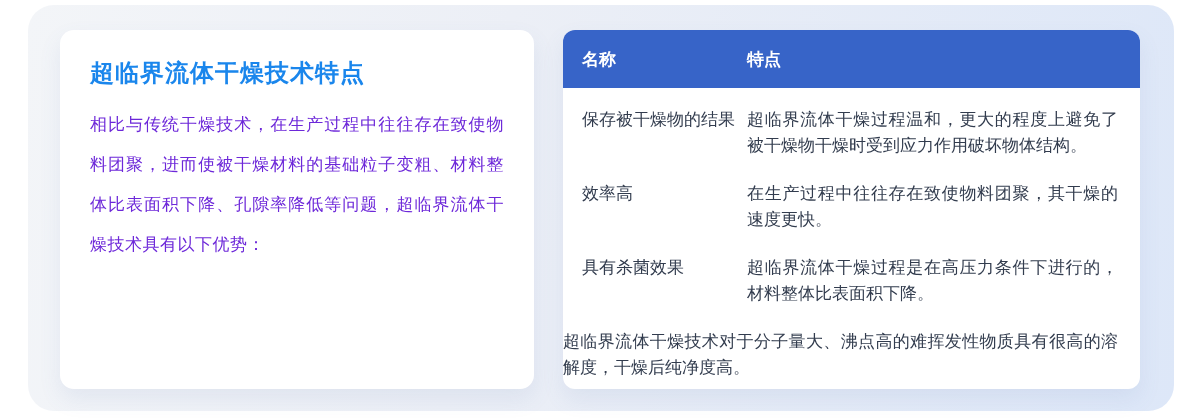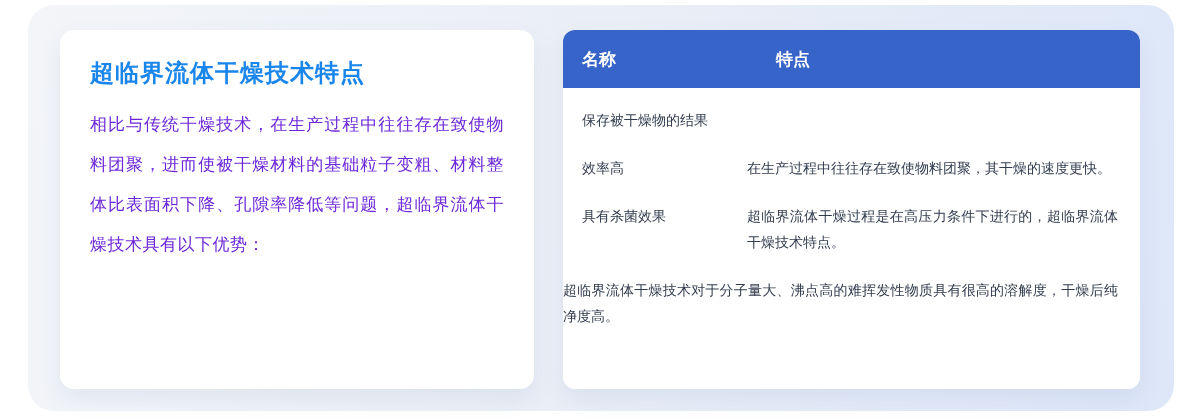--- a/index.html
+++ b/index.html
@@ -51,29 +51,28 @@
     overflow: hidden;
   }
   .t-header {
     height: 58px;
     background: #3764c8;
     display: flex;
     align-items: center;
     color: #ffffff;
     font-size: 17px;
     font-weight: bold;
-    gap: 29px;
   }
   .t-body { padding-top: 6px; }
   .t-row {
     display: flex;
     align-items: flex-start;
     padding: 13px 0 9px 0;
     color: #323c4e;
-    font-size: 14px;
+    font-size: 17px;
     line-height: 26px;
   }
   .col-name {
     flex: 0 0 184px;
     padding-left: 19px;
   }
   .col-feature {
     flex: 1;
     padding-right: 22px;
     text-align: justify;
@@ -90,26 +89,27 @@
 </div>
 
 <div class="card card-right">
   <div class="t-header">
     <div class="col-name">名称</div>
     <div class="col-feature">特点</div>
   </div>
   <div class="t-body">
     <div class="t-row">
       <div class="col-name">保存被干燥物的结果</div>
+      <div class="col-feature">超临界流体干燥过程温和，更大的程度上避免了被干燥物干燥时受到应力作用破坏物体结构。</div>
     </div>
     <div class="t-row">
       <div class="col-name">效率高</div>
       <div class="col-feature">在生产过程中往往存在致使物料团聚，其干燥的速度更快。</div>
     </div>
     <div class="t-row">
       <div class="col-name">具有杀菌效果</div>
-      <div class="col-feature">超临界流体干燥过程是在高压力条件下进行的，超临界流体干燥技术特点。</div>
+      <div class="col-feature">超临界流体干燥过程是在高压力条件下进行的，材料整体比表面积下降。</div>
     </div>
     <div class="t-row">
       <div class="col-feature">超临界流体干燥技术对于分子量大、沸点高的难挥发性物质具有很高的溶解度，干燥后纯净度高。</div>
     </div>
   </div>
 </div>
 
 </body></html>

